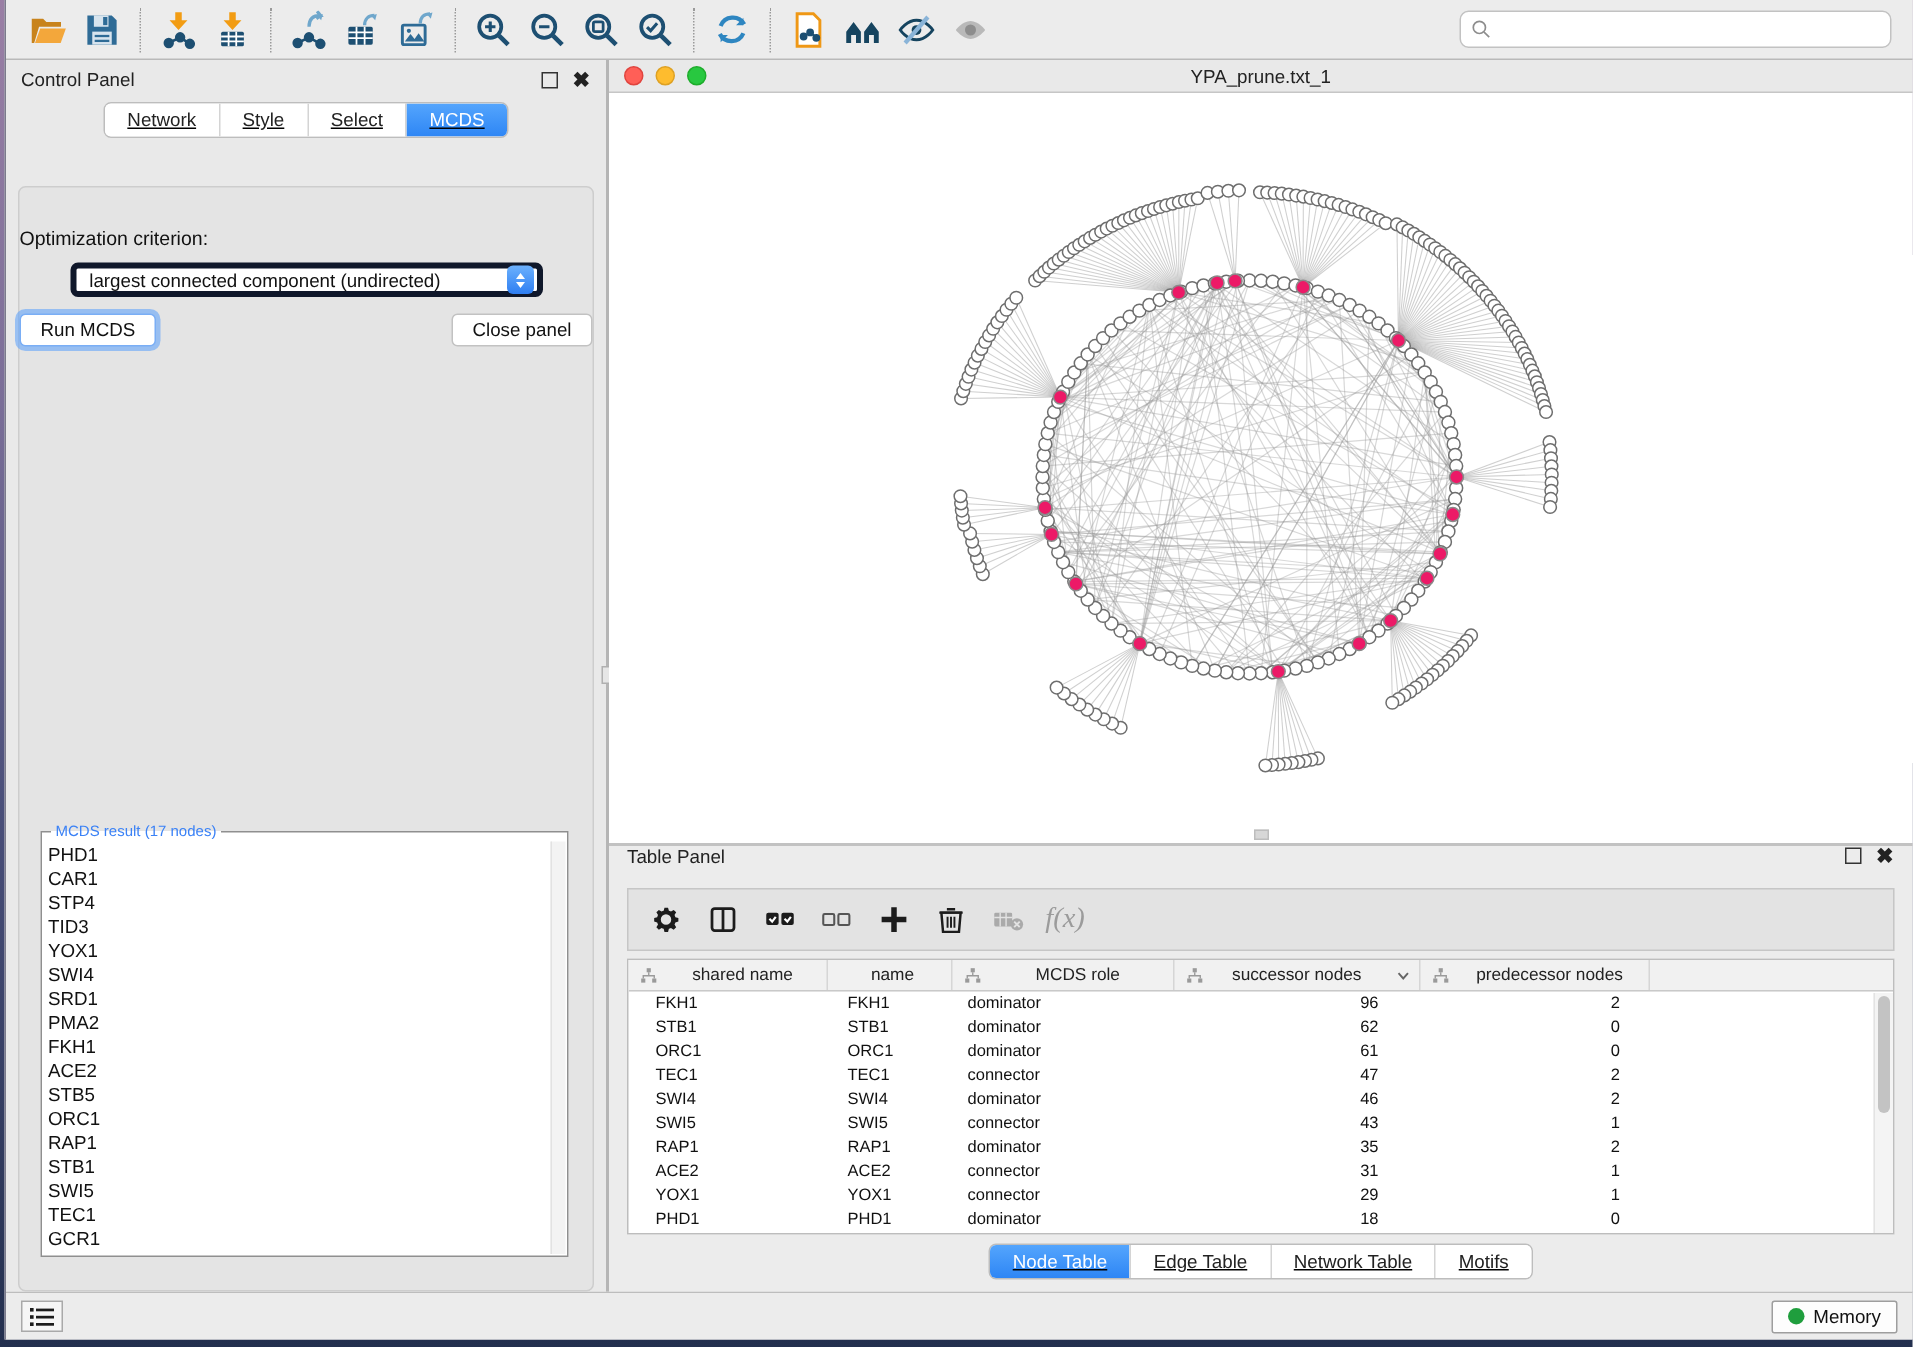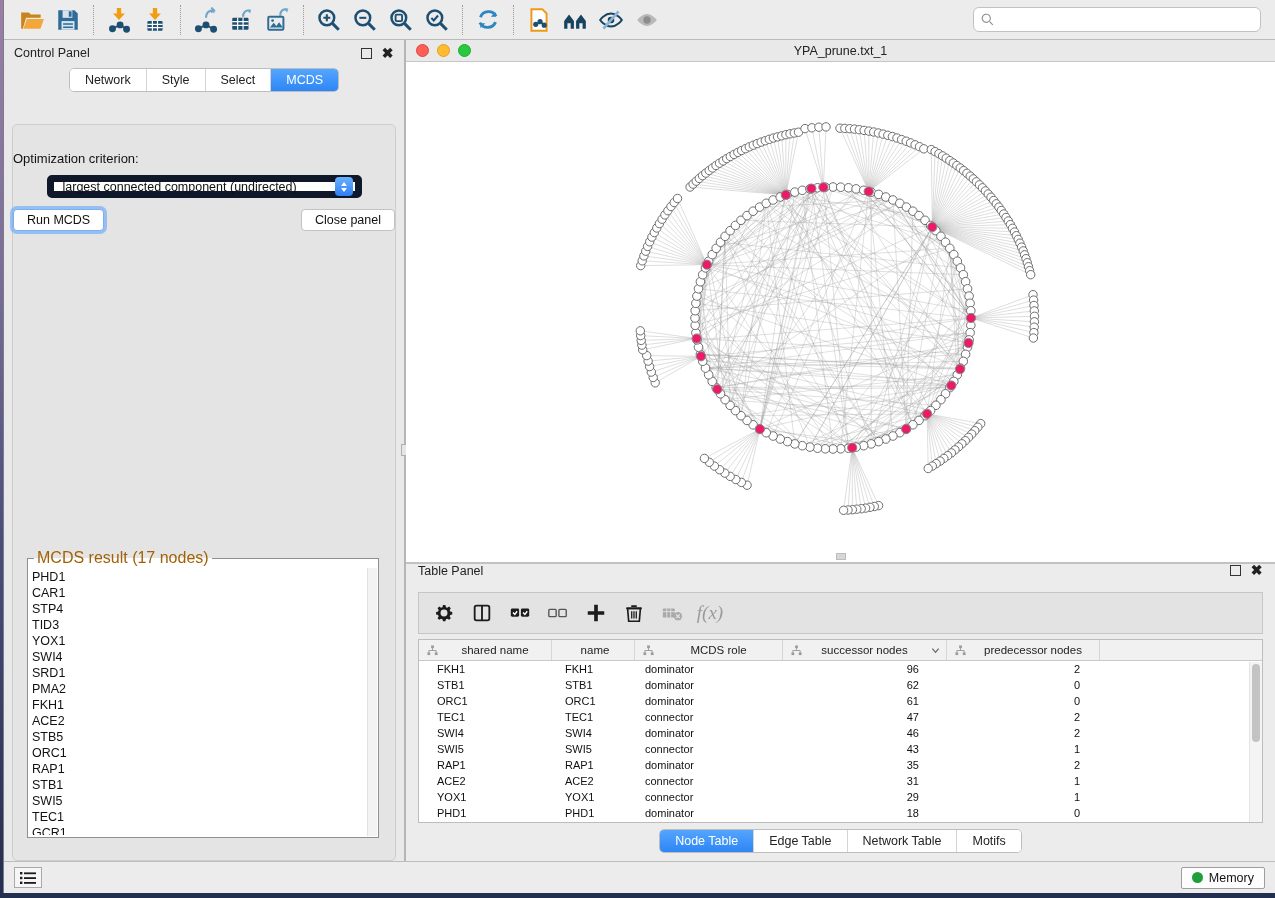--- a/index.html
+++ b/index.html
@@ -27,46 +27,46 @@
   .main { flex:1; display:flex; min-height:0; }
 
   
   .cpanel { width:400px; flex:0 0 auto; background:#e9e9e9; position:relative; }
   .cp-head { height:26px; display:flex; align-items:center; padding:0 10px; }
   .cp-title { font-size:12.5px; color:#222; }
   .winbtns { margin-left:auto; display:flex; gap:9px; align-items:center; }
   .float-btn { width:11px; height:11px; border:1.5px solid #333; background:transparent; cursor:pointer; }
   .close-btn { width:13px; height:13px; border:none; background:transparent; cursor:pointer;
     font-size:14px; font-weight:bold; color:#222; line-height:11px; padding:0; }
-  .seg { display:inline-flex; background:#fff; border:1px solid #bdbdbd; border-radius:5px; overflow:hidden; }
+  .seg { display:inline-flex; background:#fff; border:1px solid #bdbdbd; border-radius:5px; overflow:hidden;text-decoration:underline; }
   .seg button { border:none; background:#fff; font-size:12.5px; color:#222; padding:4px 15px;
     border-left:1px solid #d4d4d4; cursor:pointer; }
   .seg button:first-child { border-left:none; }
   .seg button.sel { background:linear-gradient(#54a5fd,#2e86f5); color:#fff; }
   .cp-tabs { text-align:center; margin-top:2px; position:relative; z-index:2; }
   .cp-body { position:absolute; left:8px; right:8px; top:84px; bottom:0;
     background:#e4e4e4; border:1px solid #cdcdcd; border-radius:5px; padding-top:26px; }
   .opt-label { text-align:left; font-size:13px; color:#111; margin-bottom:9px; }
-  .dropdown { margin:0 auto; width:315px; height:23px; background:#fff; border:7px solid #0f172a;
+  .dropdown { margin:0 auto; width:315px; height:23px; background:#fff; border:4px solid #0f172a;
     border-radius:5px; display:flex; align-items:center; cursor:pointer; }
   .dropdown .dd-text { flex:1; font-size:12.5px; padding-left:9px; color:#111; white-space:nowrap; }
   .dd-step { width:18px; height:19px; margin-right:2px; border-radius:4px;
     background:linear-gradient(#6cb1fd,#2e7ef2); display:flex; flex-direction:column;
     align-items:center; justify-content:center; gap:2px; }
   .dd-step i { width:0; height:0; border-left:3.5px solid transparent; border-right:3.5px solid transparent; }
   .dd-step .up { border-bottom:4px solid #fff; }
   .dd-step .dn { border-top:4px solid #fff; }
   .btn-row { display:flex; justify-content:space-between; gap:12px; margin-top:11px; }
   .pbtn { background:#fff; border:1px solid #c2c2c2; border-radius:4px; font-size:12.5px;
     color:#111; padding:3px 13px; cursor:pointer; }
   .pbtn.focus { box-shadow:0 0 0 3px rgba(100,165,250,.6); border-color:#7aaef5; }
 
   .result-box { position:absolute; left:14px; right:16px; top:424px; bottom:22px;
     border:1px solid #8f8f8f; background:#fff; }
-  .result-box legend { font-size:16px; color:#a16207; margin-left:6px; padding:0 3px;margin-top:16px; }
+  .result-box legend { font-size:10px; color:#3b82f6; margin-left:6px; padding:0 3px;margin-top:16px; }
   .result-list { position:absolute; inset:2px 12px 2px 4px; overflow:hidden;
     font-size:12.5px; line-height:16px; color:#111; }
   .result-scroll { position:absolute; top:1px; bottom:1px; right:1px; width:10px;
     background:#f3f3f3; border-left:1px solid #e2e2e2; }
 
   
   .vdivider { width:2px; background:#b5b5b5; position:relative; flex:0 0 auto; }
   .vgrip { position:absolute; left:-3px; top:404px; width:8px; height:12px;
     background:#e6e6e6; border:1px solid #b0b0b0; }
 

